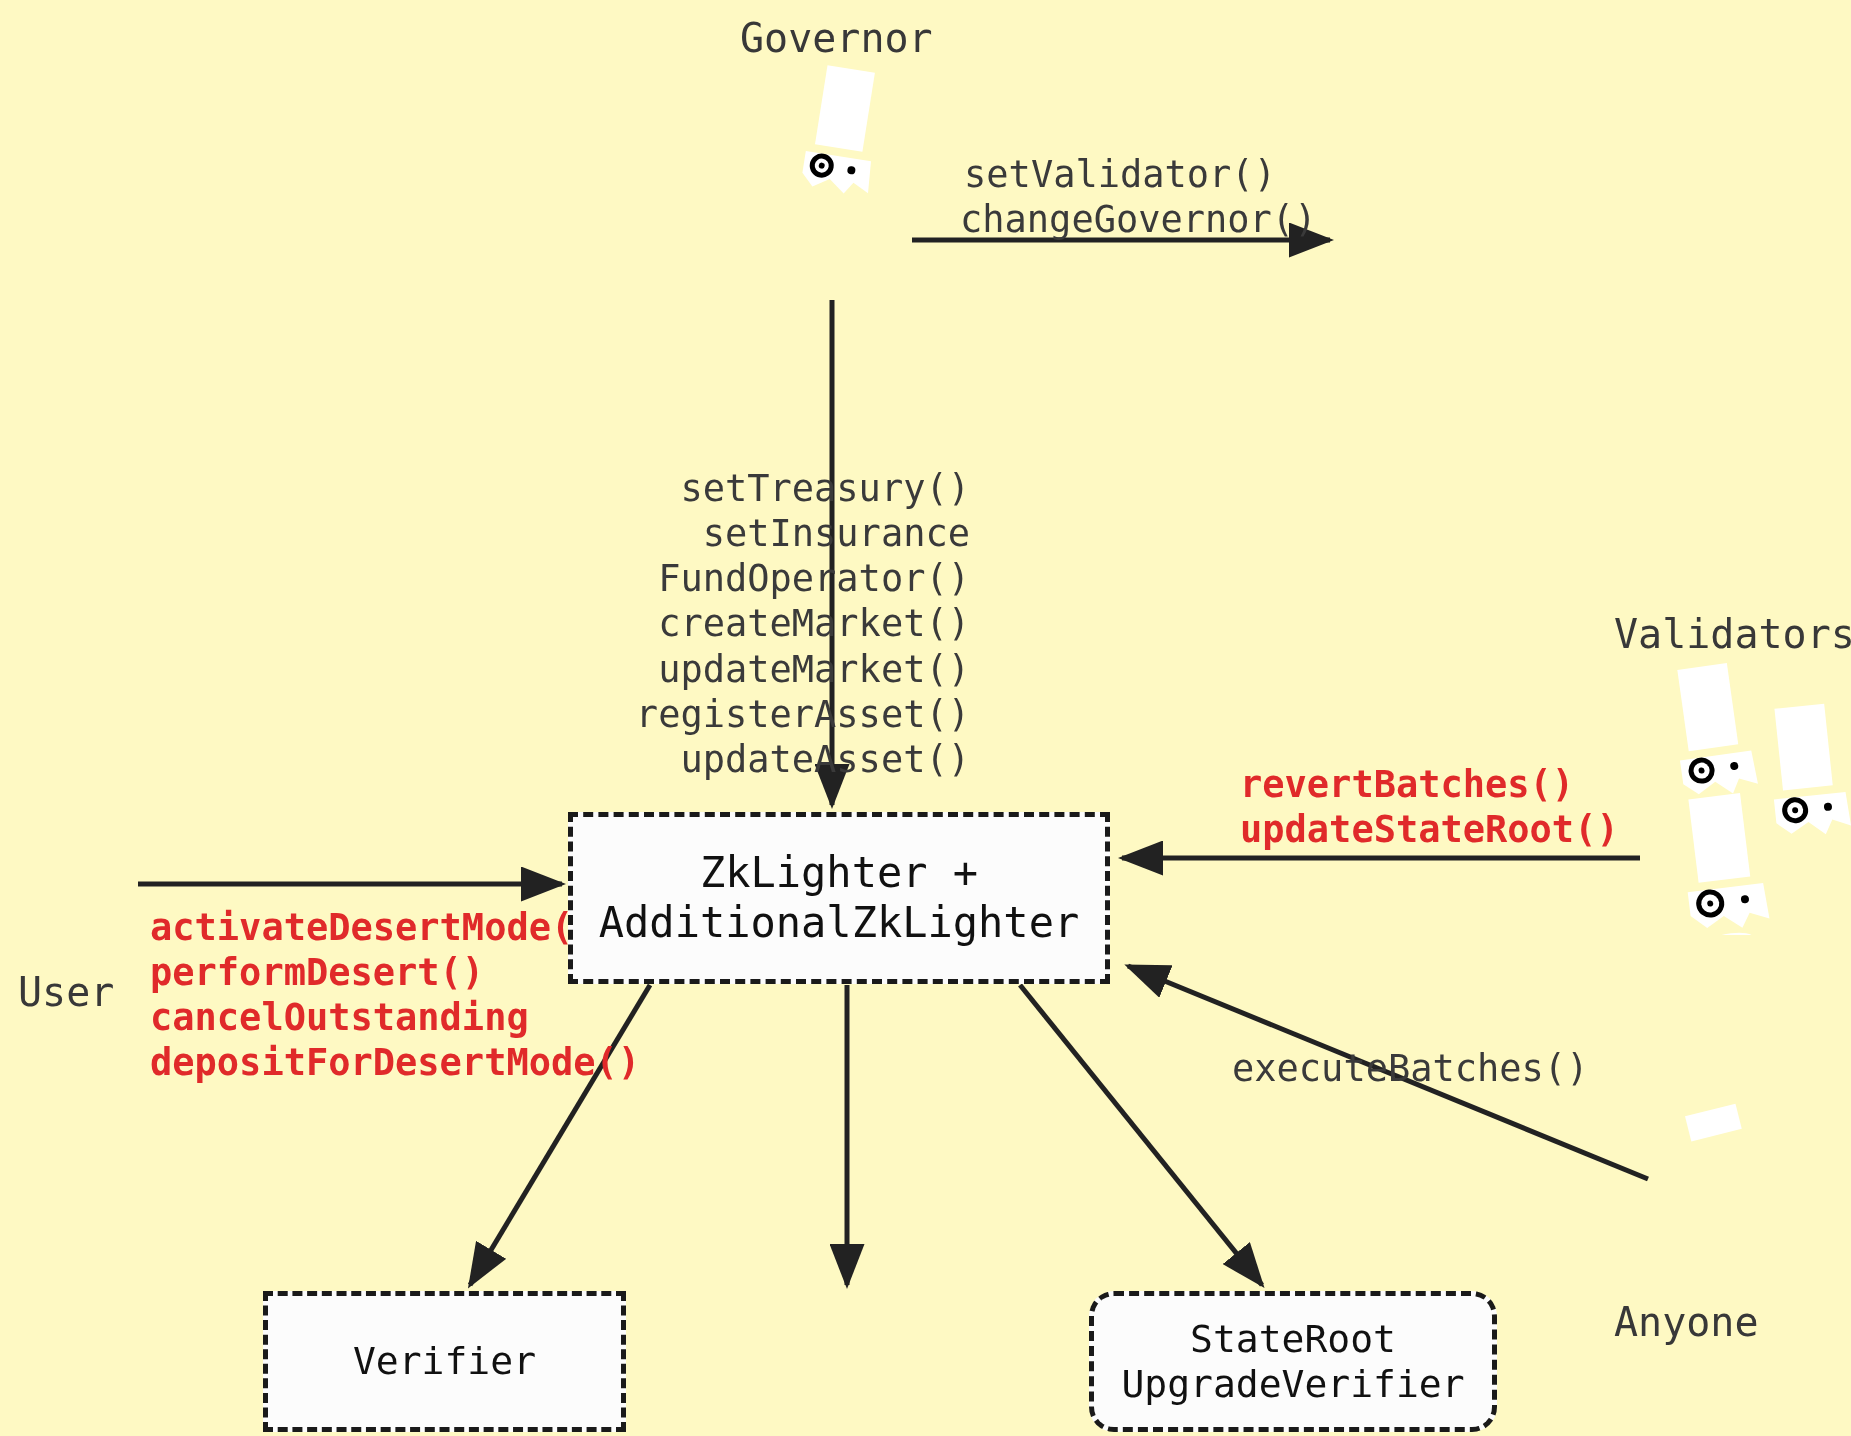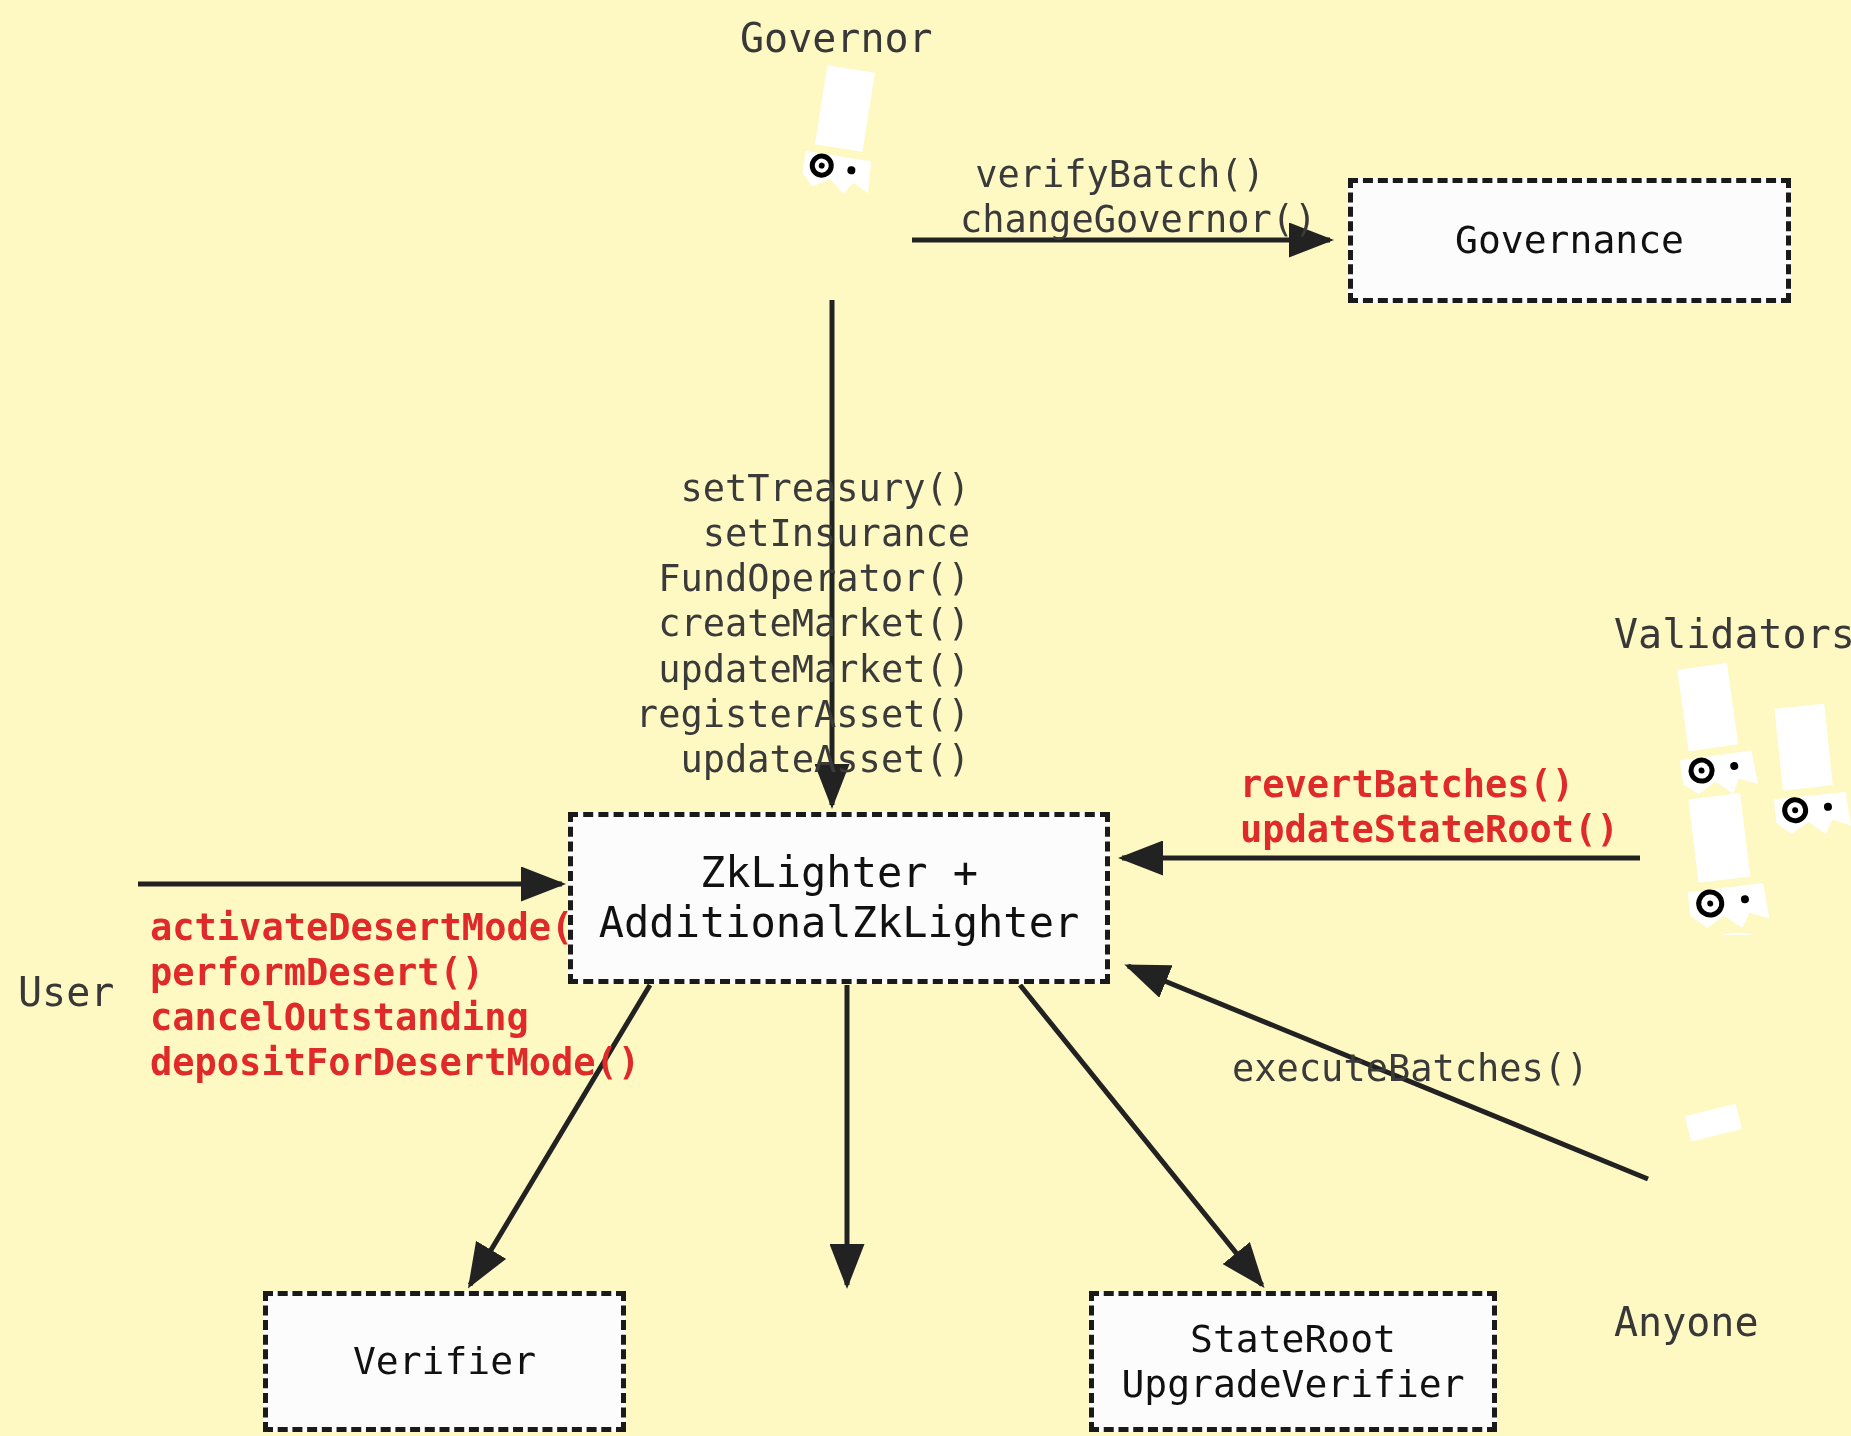--- a/index.html
+++ b/index.html
@@ -152,21 +152,21 @@
   </svg>
 
   <div class="actor-title" style="left:740px; top:18px;">Governor</div>
 
   <div class="actor-title" style="left:18px; top:972px;">User</div>
 
   <div class="actor-title" style="left:1614px; top:614px;">Validators</div>
 
   <div class="actor-title" style="left:1614px; top:1302px;">Anyone</div>
 
-  <div class="call-list center-align" style="left:960px; top:152px; width:320px;">verifyBatch()
+  <div class="call-list center-align" style="left:960px; top:152px; width:320px;">setValidator()
 changeGovernor()</div>
 
   <div class="call-list right-align" style="left:560px; top:430px; width:410px;">setTreasury()
 setInsurance
 FundOperator()
 createMarket()
 updateMarket()
 registerAsset()
 updateAsset()</div>
 
@@ -175,24 +175,23 @@
 performDesert()
 cancelOutstanding
 depositForDesertMode()</div>
 
   <div class="call-list red" style="left:1240px; top:762px; width:400px;">revertBatches()
 updateStateRoot()</div>
 
 
   <div class="call-list" style="left:1232px; top:1046px; width:400px;">executeBatches()</div>
 
-  <div class="node-box" style="left:1348px; top:178px; width:443px; height:125px;">Governance</div>
 
   <div class="node-box" style="left:568px; top:812px; width:542px; height:172px; font-size:42px;">ZkLighter +
 AdditionalZkLighter</div>
 
   <div class="node-box" style="left:263px; top:1291px; width:363px; height:141px;">Verifier</div>
 
 
-  <div class="node-box" style="left:1089px; top:1291px; width:408px; height:141px;">StateRoot
+  <div class="node-box" style="left:1089px; top:1291px; width:408px; height:141px;border-radius:25px;">StateRoot
 UpgradeVerifier</div>
 
 </div>
 
 </body></html>

